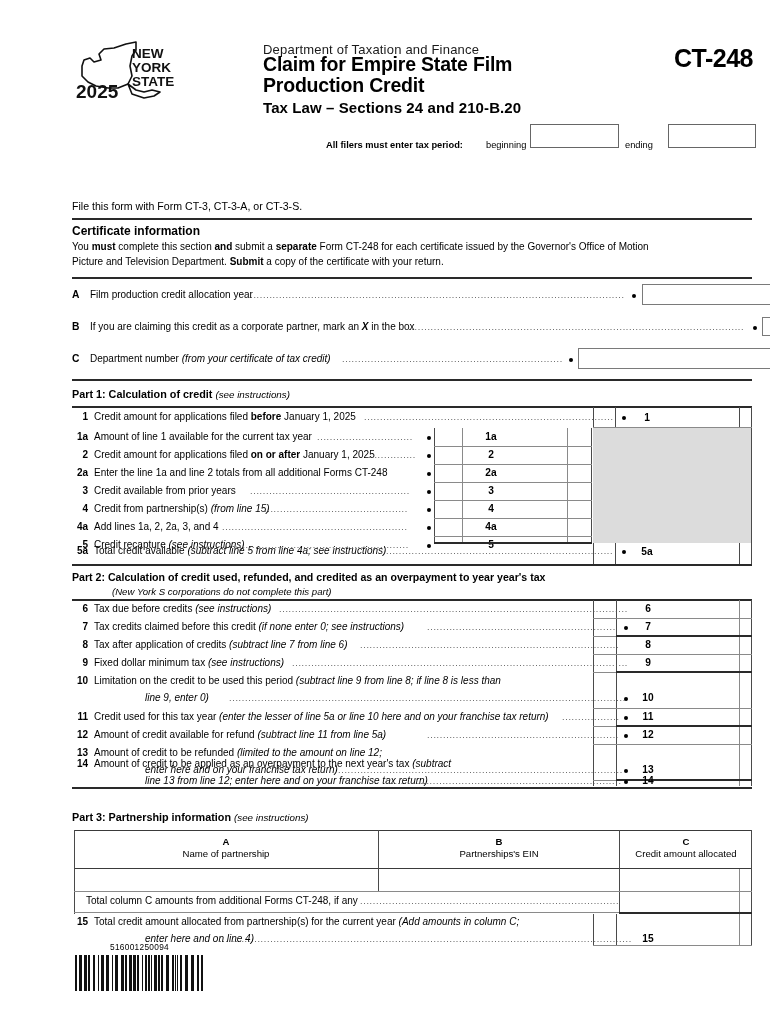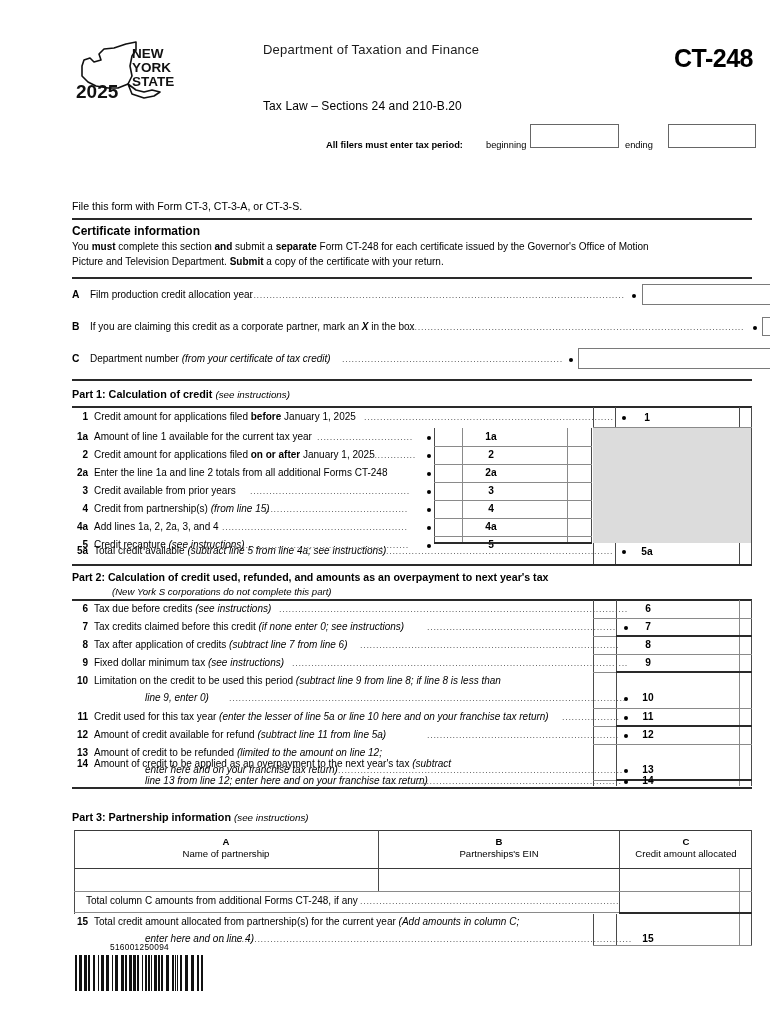--- a/index.html
+++ b/index.html
@@ -20,21 +20,21 @@
   .dept-line {
     position: absolute; left: 233px; top: 42px;
     font-size: 13px; letter-spacing: .2px; color: #1a1a1a;
   }
   .form-title {
     position: absolute; left: 233px; top: 54px;
     font-size: 19.5px; font-weight: bold; line-height: 21px; letter-spacing: -0.2px;
   }
   .form-sub {
     position: absolute; left: 233px; top: 99px;
-    font-size: 12px; font-weight: normal; letter-spacing: .1px;
+    font-size: 15px; font-weight: bold; letter-spacing: .1px;
   }
   .form-code {
     position: absolute; right: 43px; top: 44px;
     font-size: 25px; font-weight: bold; letter-spacing: -0.5px;
   }
 
   .taxperiod-row {
     position: absolute; left: 296px; top: 136px; width: 430px; height: 22px;
   }
   .tp-label { position: absolute; left: 0; top: 4px; font-size: 9.3px; font-weight: bold; }
@@ -122,20 +122,24 @@
       <path d="M8,30 L10,24 L16,22 L20,26 L27,24 L25,18 L30,13 L40,12 L52,8 L62,6 L62,14 L58,20 L56,30 L58,40 L54,48 L44,52 L34,52 L22,50 L14,46 L8,40 Z" fill="none" stroke="#111" stroke-width="1.6" stroke-linejoin="round"></path>
       <path d="M54,48 L62,54 L70,56 L78,54 L86,56 L80,60 L70,62 L58,58 Z" fill="none" stroke="#111" stroke-width="1.6" stroke-linejoin="round"></path>
       <text x="58" y="22" font-family="Liberation Sans, sans-serif" font-size="13.5" font-weight="bold" fill="#111">NEW</text>
       <text x="58" y="36" font-family="Liberation Sans, sans-serif" font-size="13.5" font-weight="bold" fill="#111">YORK</text>
       <text x="58" y="50" font-family="Liberation Sans, sans-serif" font-size="13.5" font-weight="bold" fill="#111">STATE</text>
       <text x="2" y="62" font-family="Liberation Sans, sans-serif" font-size="19" font-weight="bold" fill="#111">2025</text>
     </svg>
   </div>
 
   <div class="dept-line">Department of Taxation and Finance</div>
+  <div class="form-title">
+    <span>Claim for Empire State Film</span><br>
+    <span>Production Credit</span>
+  </div>
   <div class="form-sub">Tax Law – Sections 24 and 210-B.20</div>
   <div class="form-code">CT-248</div>
 
   <div class="taxperiod-row">
     <span class="tp-label">All filers must enter tax period:</span>
     <span class="tp-beg">beginning</span>
     <div class="tp-box1"></div>
     <span class="tp-end">ending</span>
     <div class="tp-box2"></div>
   </div>
@@ -292,21 +296,21 @@
     <div style="position:absolute; left:588px; top:0px; width:100px; height:17px;"></div>
     <div style="position:absolute; left:692px; top:0px; width:30px; height:17px;"></div>
   </div>
   <div class="vline-d" style="left:563px; top:543px; height:21px;"></div>
   <div class="vline-d" style="left:585px; top:543px; height:21px;"></div>
   <div class="vline-d" style="left:709px; top:543px; height:21px;"></div>
   <div class="vline-d" style="left:721px; top:543px; height:21px;"></div>
 
   <div class="rule rule-thick" style="left:42px; top:564px; width:680px;"></div>
 
-  <div class="ptitle" style="left:42px; top:571px; font-size:10.6px;">Part 2: Calculation of credit used, refunded, and amounts as an overpayment to next year's tax</div>
+  <div class="ptitle" style="left:42px; top:571px; font-size:10.6px;">Part 2: Calculation of credit used, refunded, and credited as an overpayment to year year's tax</div>
   <div class="psub" style="left:82px; top:586px;">(New York S corporations do not complete this part)</div>
 
   <div class="rule rule-med" style="left:42px; top:599px; width:680px;"></div>
 
   <div class="vline-d" style="left:563px; top:600px; height:186px;"></div>
   <div class="vline-d" style="left:586px; top:600px; height:186px;"></div>
   <div class="vline" style="left:709px; top:600px; height:186px;"></div>
   <div class="vline-d" style="left:721px; top:600px; height:186px;"></div>
 
   <div class="lrow" style="left:42px; top:603px; width:680px;">

